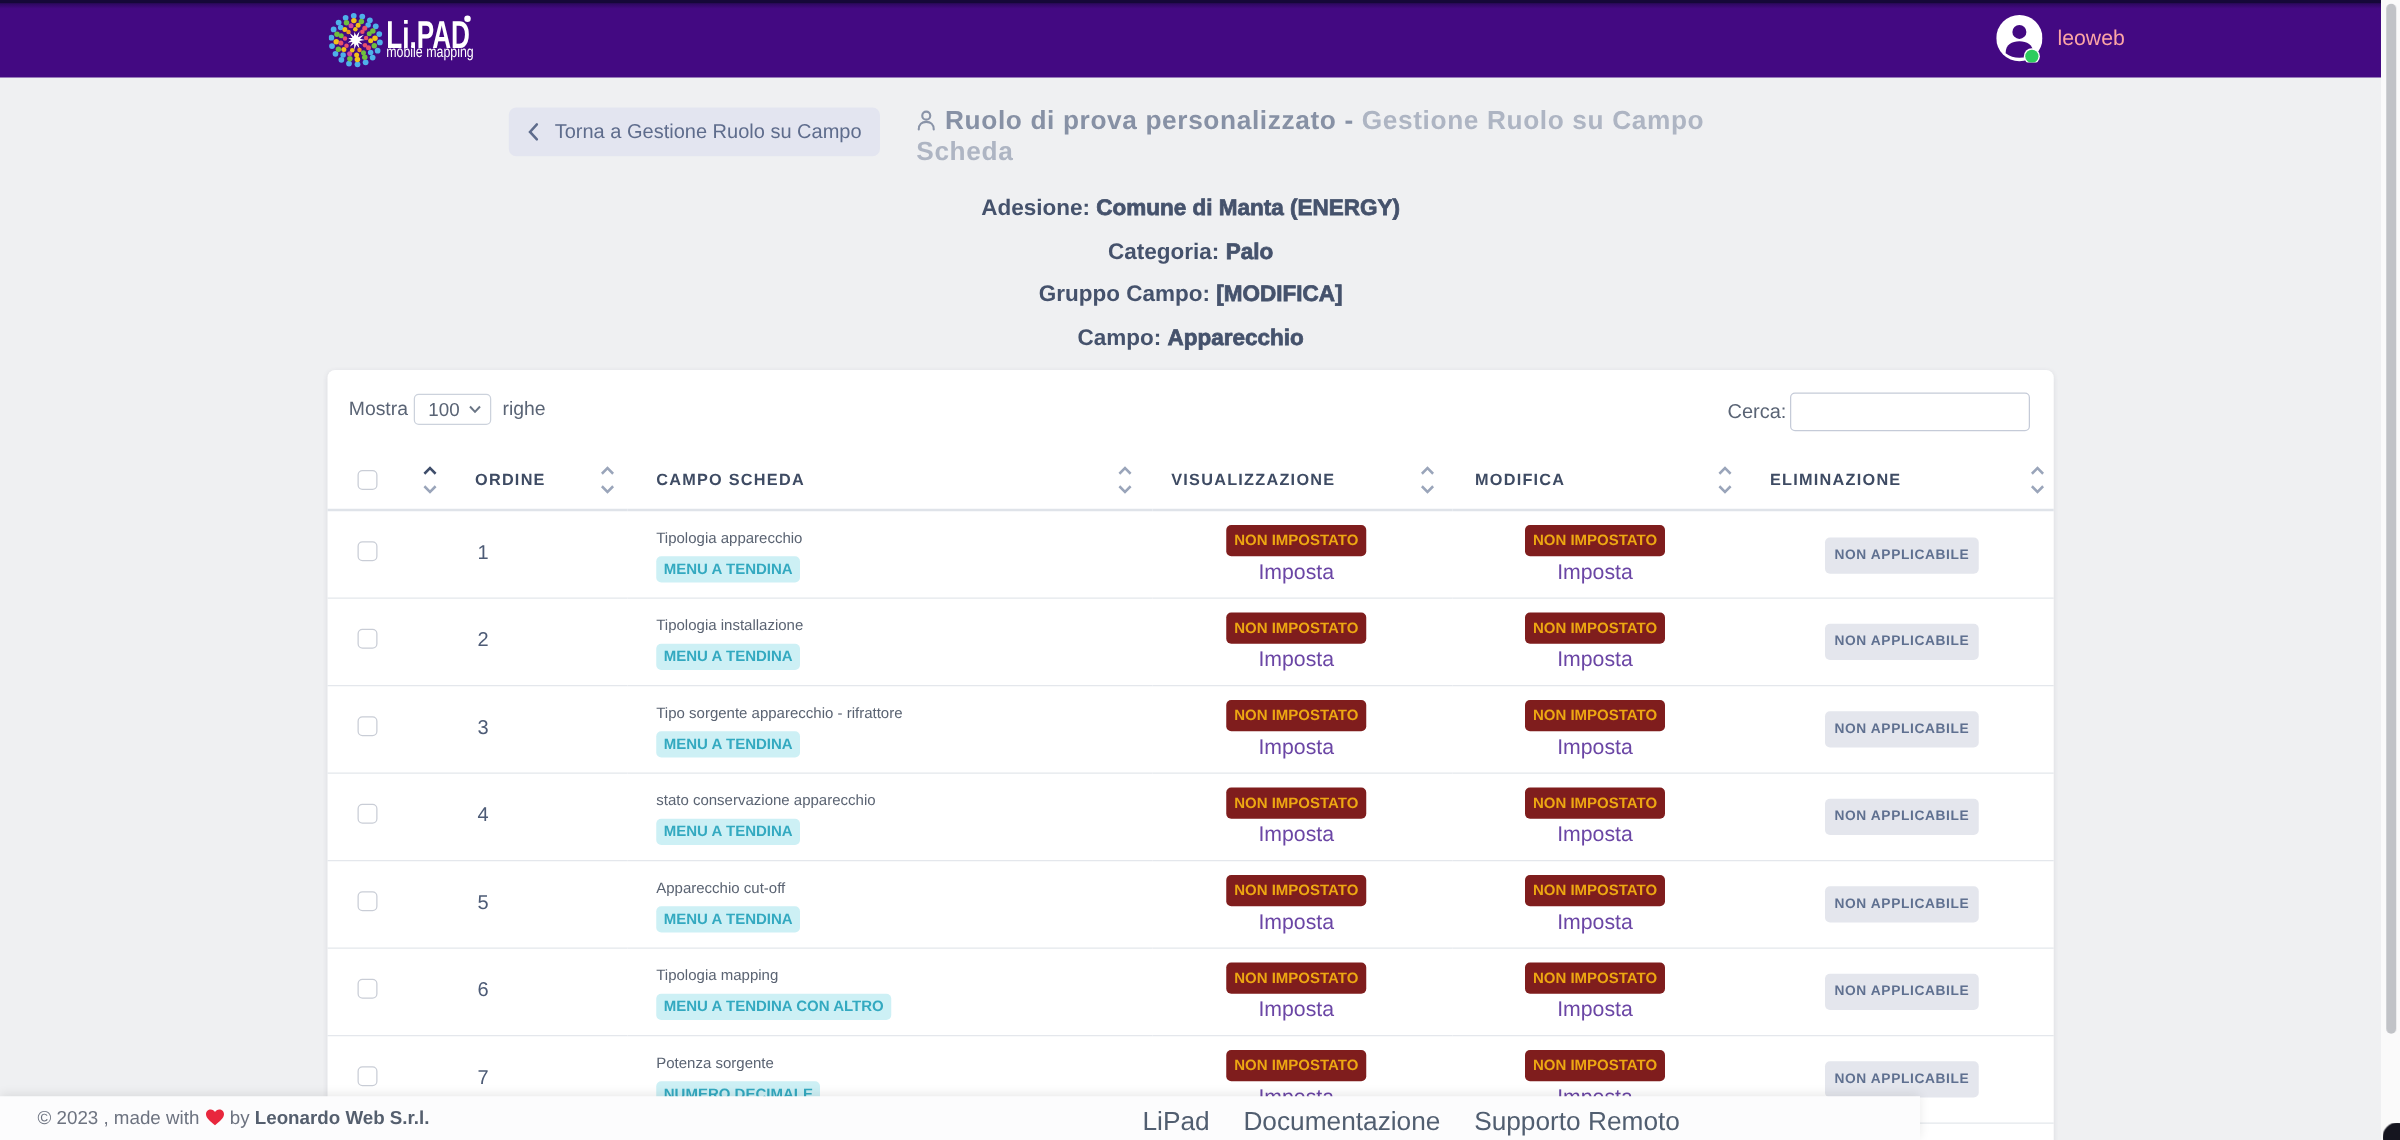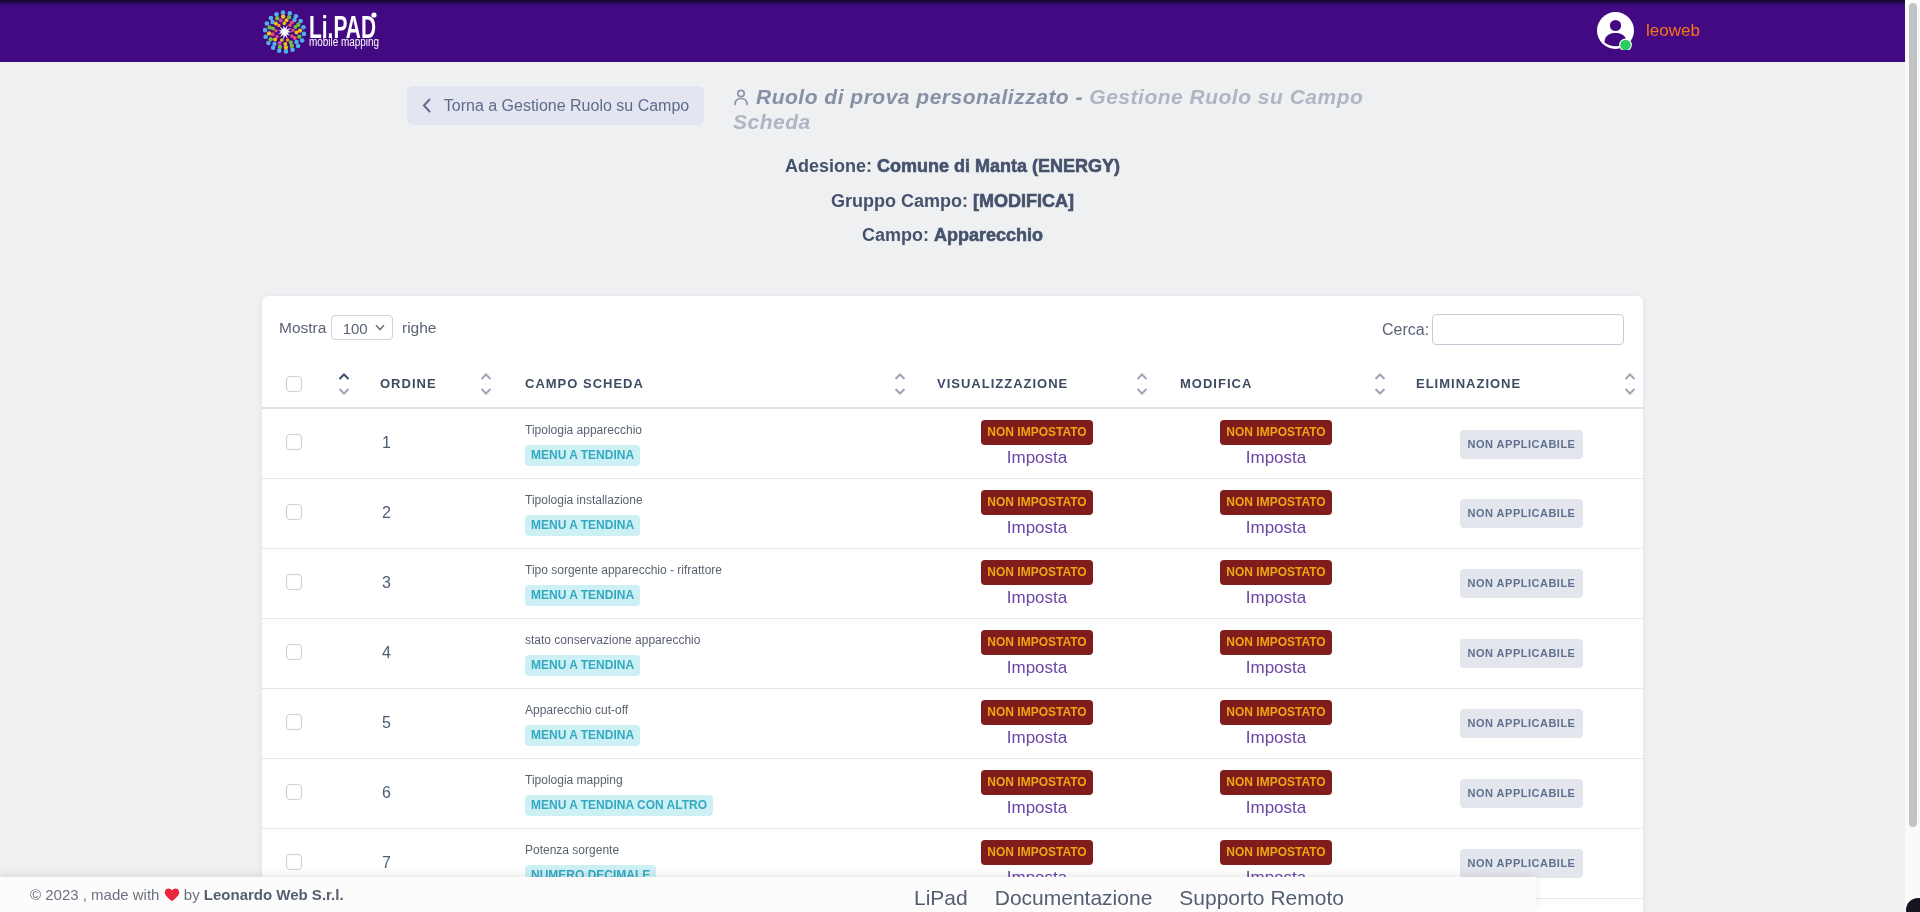--- a/index.html
+++ b/index.html
@@ -3,25 +3,25 @@
 <meta charset="utf-8">
 <style>
 *{margin:0;padding:0;box-sizing:border-box;}
 html,body{width:1920px;height:912px;overflow:hidden;}
 body{font-family:"Liberation Sans",sans-serif;background:#eff0f2;position:relative;}
 
 .hdr{position:absolute;left:0;top:0;width:1920px;height:62px;background:#430982;}
 .hdr::before{content:"";position:absolute;left:0;top:0;width:100%;height:7px;background:linear-gradient(180deg,#150838 0,#150838 2px,rgba(21,8,56,.45) 3px,rgba(21,8,56,0) 7px);}
 .logo{position:absolute;left:263px;top:6px;}
 .usr{position:absolute;left:1597px;top:12px;display:flex;align-items:center;}
-.uname{color:#f97316;font-size:17px;margin-left:12px;}
+.uname{color:#fca5a5;font-size:17px;margin-left:12px;}
 
 .backbtn{position:absolute;left:407px;top:86px;width:297px;height:39px;background:#e3e5f0;border-radius:6px;color:#5e6c8c;font-size:16px;display:flex;align-items:center;justify-content:center;}
 
-.titlewrap{position:absolute;left:733px;top:84px;width:665px;color:#8791a5;font-size:21px;font-weight:bold;line-height:25px;letter-spacing:.5px;font-style:italic;}
+.titlewrap{position:absolute;left:733px;top:84px;width:665px;color:#8791a5;font-size:21px;font-weight:bold;line-height:25px;letter-spacing:.5px;}
 .t2{color:#aeb5c3;}
 .ticon{display:inline-block;vertical-align:-2px;margin-right:7px;}
 
 .info{position:absolute;left:0;top:156px;width:1905px;text-align:center;color:#45526c;font-size:18px;}
 .info div{margin-bottom:14.5px;line-height:20px;font-weight:bold;}
 .info b{-webkit-text-stroke:0.6px #45526c;}
 
 .card{position:absolute;left:262px;top:296px;width:1381px;height:760px;background:#fff;border-radius:6px;box-shadow:0 1px 4px rgba(60,60,90,.10);}
 .toolbar{position:relative;height:64px;font-size:16px;color:#5a6475;}
 .mostra{position:absolute;left:17px;top:19px;height:25px;line-height:25px;font-size:15.5px;}
@@ -139,20 +139,21 @@
       <path d="M7.5 1.5 2 7.5l5.5 6" stroke="#5e6c8c" stroke-width="2" fill="none" stroke-linecap="round"></path>
     </svg>Torna a Gestione Ruolo su Campo</div>
 
 <div class="titlewrap"><svg class="ticon" width="16" height="17" viewBox="0 0 16 17">
       <circle cx="8" cy="4.5" r="3.2" fill="none" stroke="#8a94a8" stroke-width="1.7"></circle>
       <path d="M2 15.5c0-4 2.6-6 6-6s6 2 6 6" fill="none" stroke="#8a94a8" stroke-width="1.7" stroke-linecap="round"></path>
     </svg>Ruolo di prova personalizzato - <span class="t2">Gestione Ruolo su Campo Scheda</span></div>
 
 <div class="info">
   <div>Adesione: <b>Comune di Manta (ENERGY)</b></div>
+  <div>Categoria: <b>Palo</b></div>
   <div>Gruppo Campo: <b>[MODIFICA]</b></div>
   <div>Campo: <b>Apparecchio</b></div>
 </div>
 
 <div class="card">
   <div class="toolbar">
     <div class="mostra">Mostra <span class="lensel">100<svg width="10" height="7" viewBox="0 0 10 7">
             <path d="M1 1.2 5 5.5 9 1.2" stroke="#6a7585" stroke-width="1.6" fill="none"></path>
           </svg></span> righe</div>
     <div class="cerca">Cerca:<span class="cercainp"></span></div>

